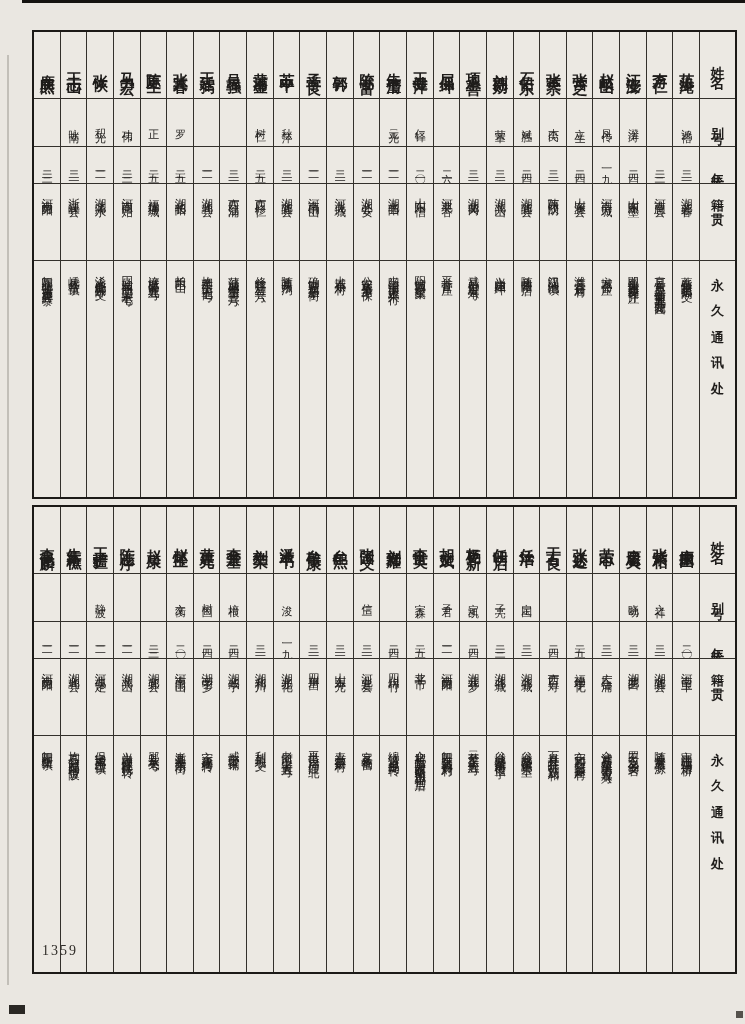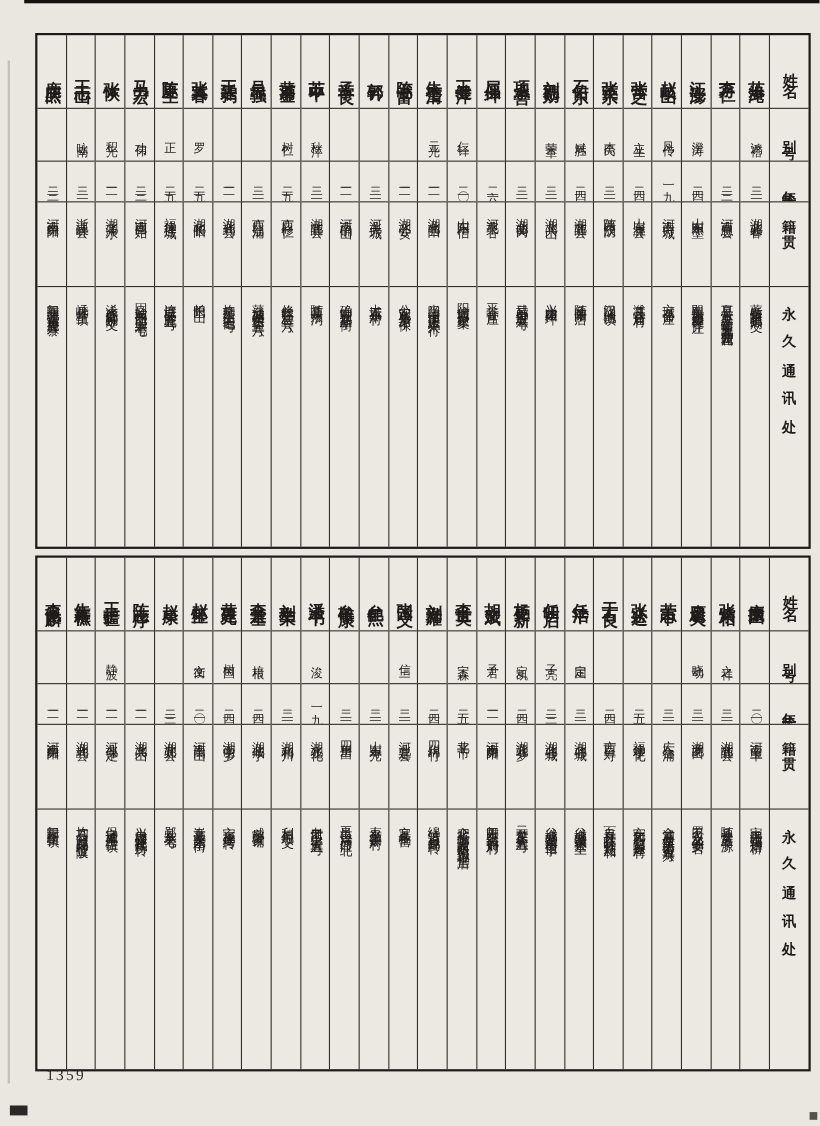--- a/index.html
+++ b/index.html
@@ -53,21 +53,21 @@
   .address .vtext{font-size:11.5px;letter-spacing:2px;}
 
   .header-col .vtext{font-weight:bold;}
   .header-col .name .vtext{font-size:14px;letter-spacing:10px;}
   .header-col .alias .vtext{font-size:13px;letter-spacing:6px;}
   .header-col .age .vtext{font-size:13px;letter-spacing:2px;}
   .header-col .native .vtext{font-size:13px;letter-spacing:14px;}
   .header-col .address .vtext{font-size:13px;letter-spacing:26px;}
 
   .page-number{
-    position:absolute;left:42px;top:971px;
+    position:absolute;left:42px;top:943px;
     font-size:14px;letter-spacing:2px;color:#2e2b27;
   }
 </style>
 </head>
 <body>
 
 <div class="page-top-edge"></div>
 <div class="gutter-shadow"></div>
 <div class="corner-mark-bl"></div>
 <div class="corner-mark-br"></div>

